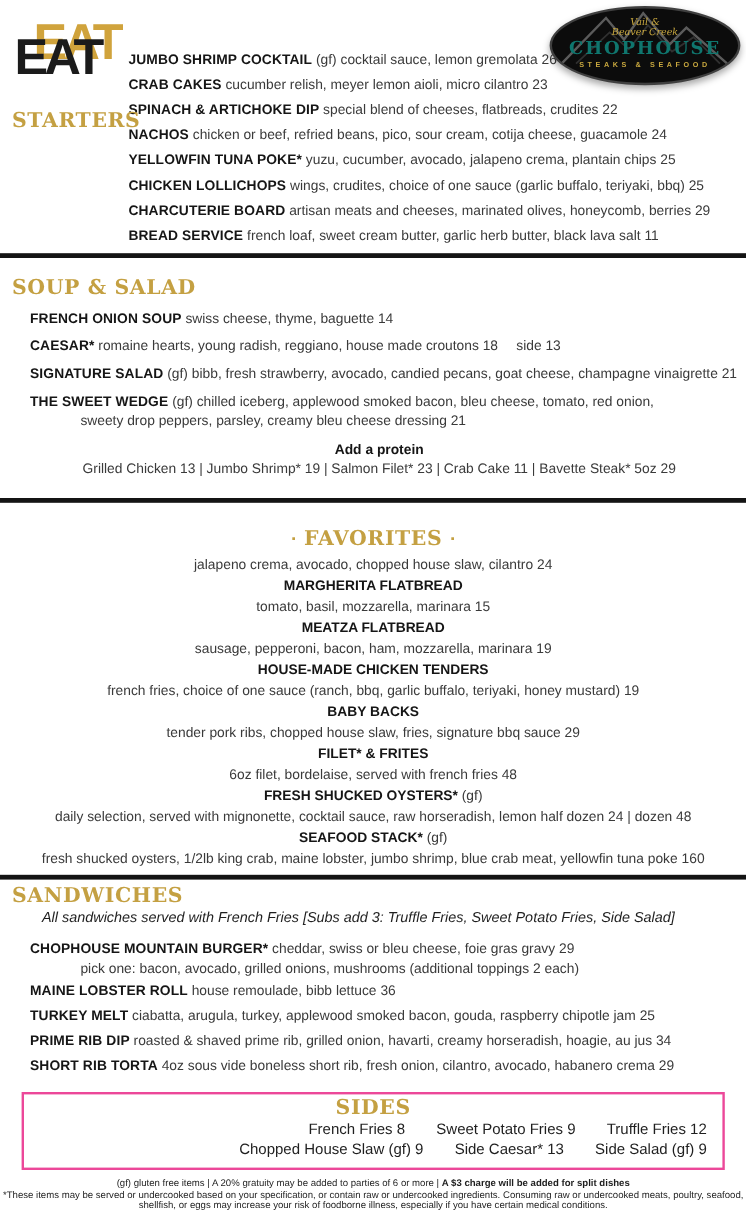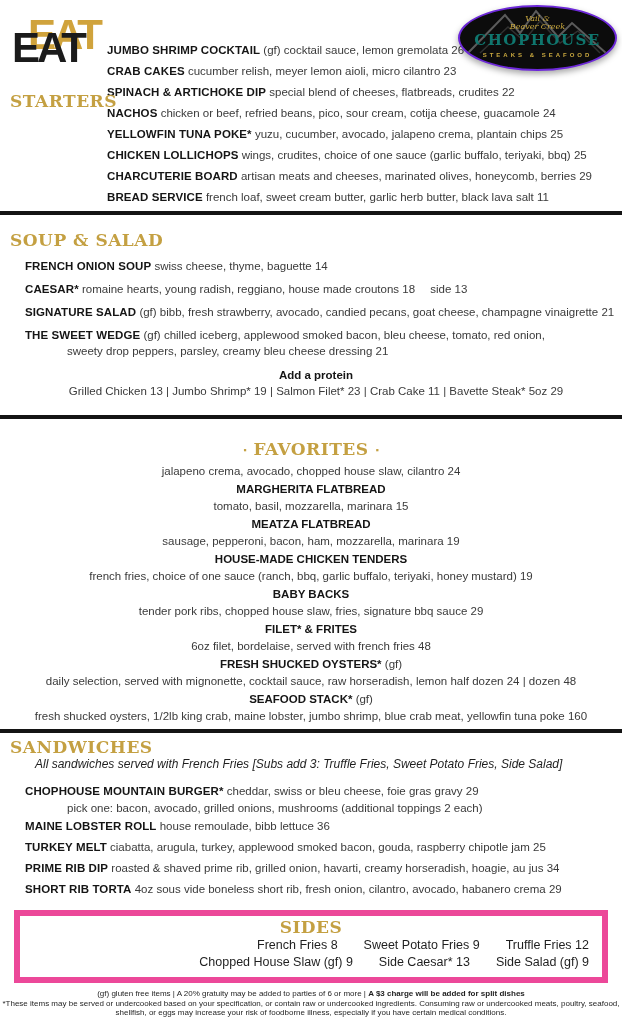--- a/index.html
+++ b/index.html
@@ -5,21 +5,21 @@
   html,body{margin:0;padding:0;background:#fff;}
   .page{position:relative;width:622px;height:1024px;background:#fff;overflow:hidden;
         font-family:"Liberation Sans",sans-serif;color:#3a3a3a;}
 
   
   .eat-logo{position:absolute;left:12px;top:14px;width:110px;height:66px;font-weight:bold;}
   .eat-gold{position:absolute;left:16px;top:0;font-size:42px;line-height:42px;color:#D0A33C;letter-spacing:-3px;}
   .eat-black{position:absolute;left:0;top:13px;font-size:42px;line-height:42px;color:#1b1b1b;letter-spacing:-3px;}
 
   .chop-logo{position:absolute;right:5px;top:5px;width:155px;height:62px;background:#0c0c0c;
-             border-radius:50%;border:2px solid #6d28d9;box-shadow:0 3px 6px rgba(0,0,0,.35);overflow:hidden;}
+             border-radius:50%;border:2px solid #404040;box-shadow:0 3px 6px rgba(0,0,0,.35);overflow:hidden;}
   .chop-logo svg{position:absolute;left:0;top:0;}
   .chop-script{position:absolute;top:8px;width:100%;text-align:center;font-family:"DejaVu Serif",serif;
                font-style:italic;font-size:8px;line-height:8px;color:#C9A83F;}
   .chop-name{position:absolute;top:25px;width:100%;text-align:center;font-family:"DejaVu Serif",serif;
              font-weight:bold;font-size:15px;line-height:17px;color:#0f766e;letter-spacing:1.5px;}
   .chop-tag{position:absolute;top:45px;width:100%;text-align:center;font-size:6px;letter-spacing:3px;
             color:#C9A83F;font-weight:bold;}
 
   
   .section-title{font-family:"DejaVu Serif",serif;font-weight:bold;font-size:17px;line-height:19px;
@@ -52,21 +52,21 @@
   .fav-list{margin-top:4px;}
   .fav-item{margin-top:1px;}
   .fav-name{font-weight:bold;font-size:11.5px;line-height:17px;color:#151515;}
   .fav-name .tag{font-weight:normal;}
   .fav-desc{font-size:11.5px;line-height:17px;color:#3a3a3a;}
 
   .sandwiches{padding:5px 0 0 10px;}
   .sand-note{font-style:italic;font-size:12px;line-height:15px;margin-left:25px;color:#1f1f1f;}
   .sandwiches .items{margin-left:15px;margin-top:9px;}
 
-  .sides-box{width:582px;margin:10px auto 0;border:6px solid #ec4899;text-align:center;padding:2px 0 6px;}
+  .sides-box{width:582px;margin:10px auto 0;border:2px solid #ec4899;text-align:center;padding:2px 0 6px;}
   .sides-row{font-size:12.5px;line-height:17px;color:#1f1f1f;text-align:right;}
   .sides-row span{margin:0 13px;}
 
   .footer{text-align:center;font-size:8px;line-height:9.5px;color:#1f1f1f;margin-top:6px;}
   .footer b{font-weight:bold;}
 </style>
 </head>
 <body>
 
 <div class="page">

